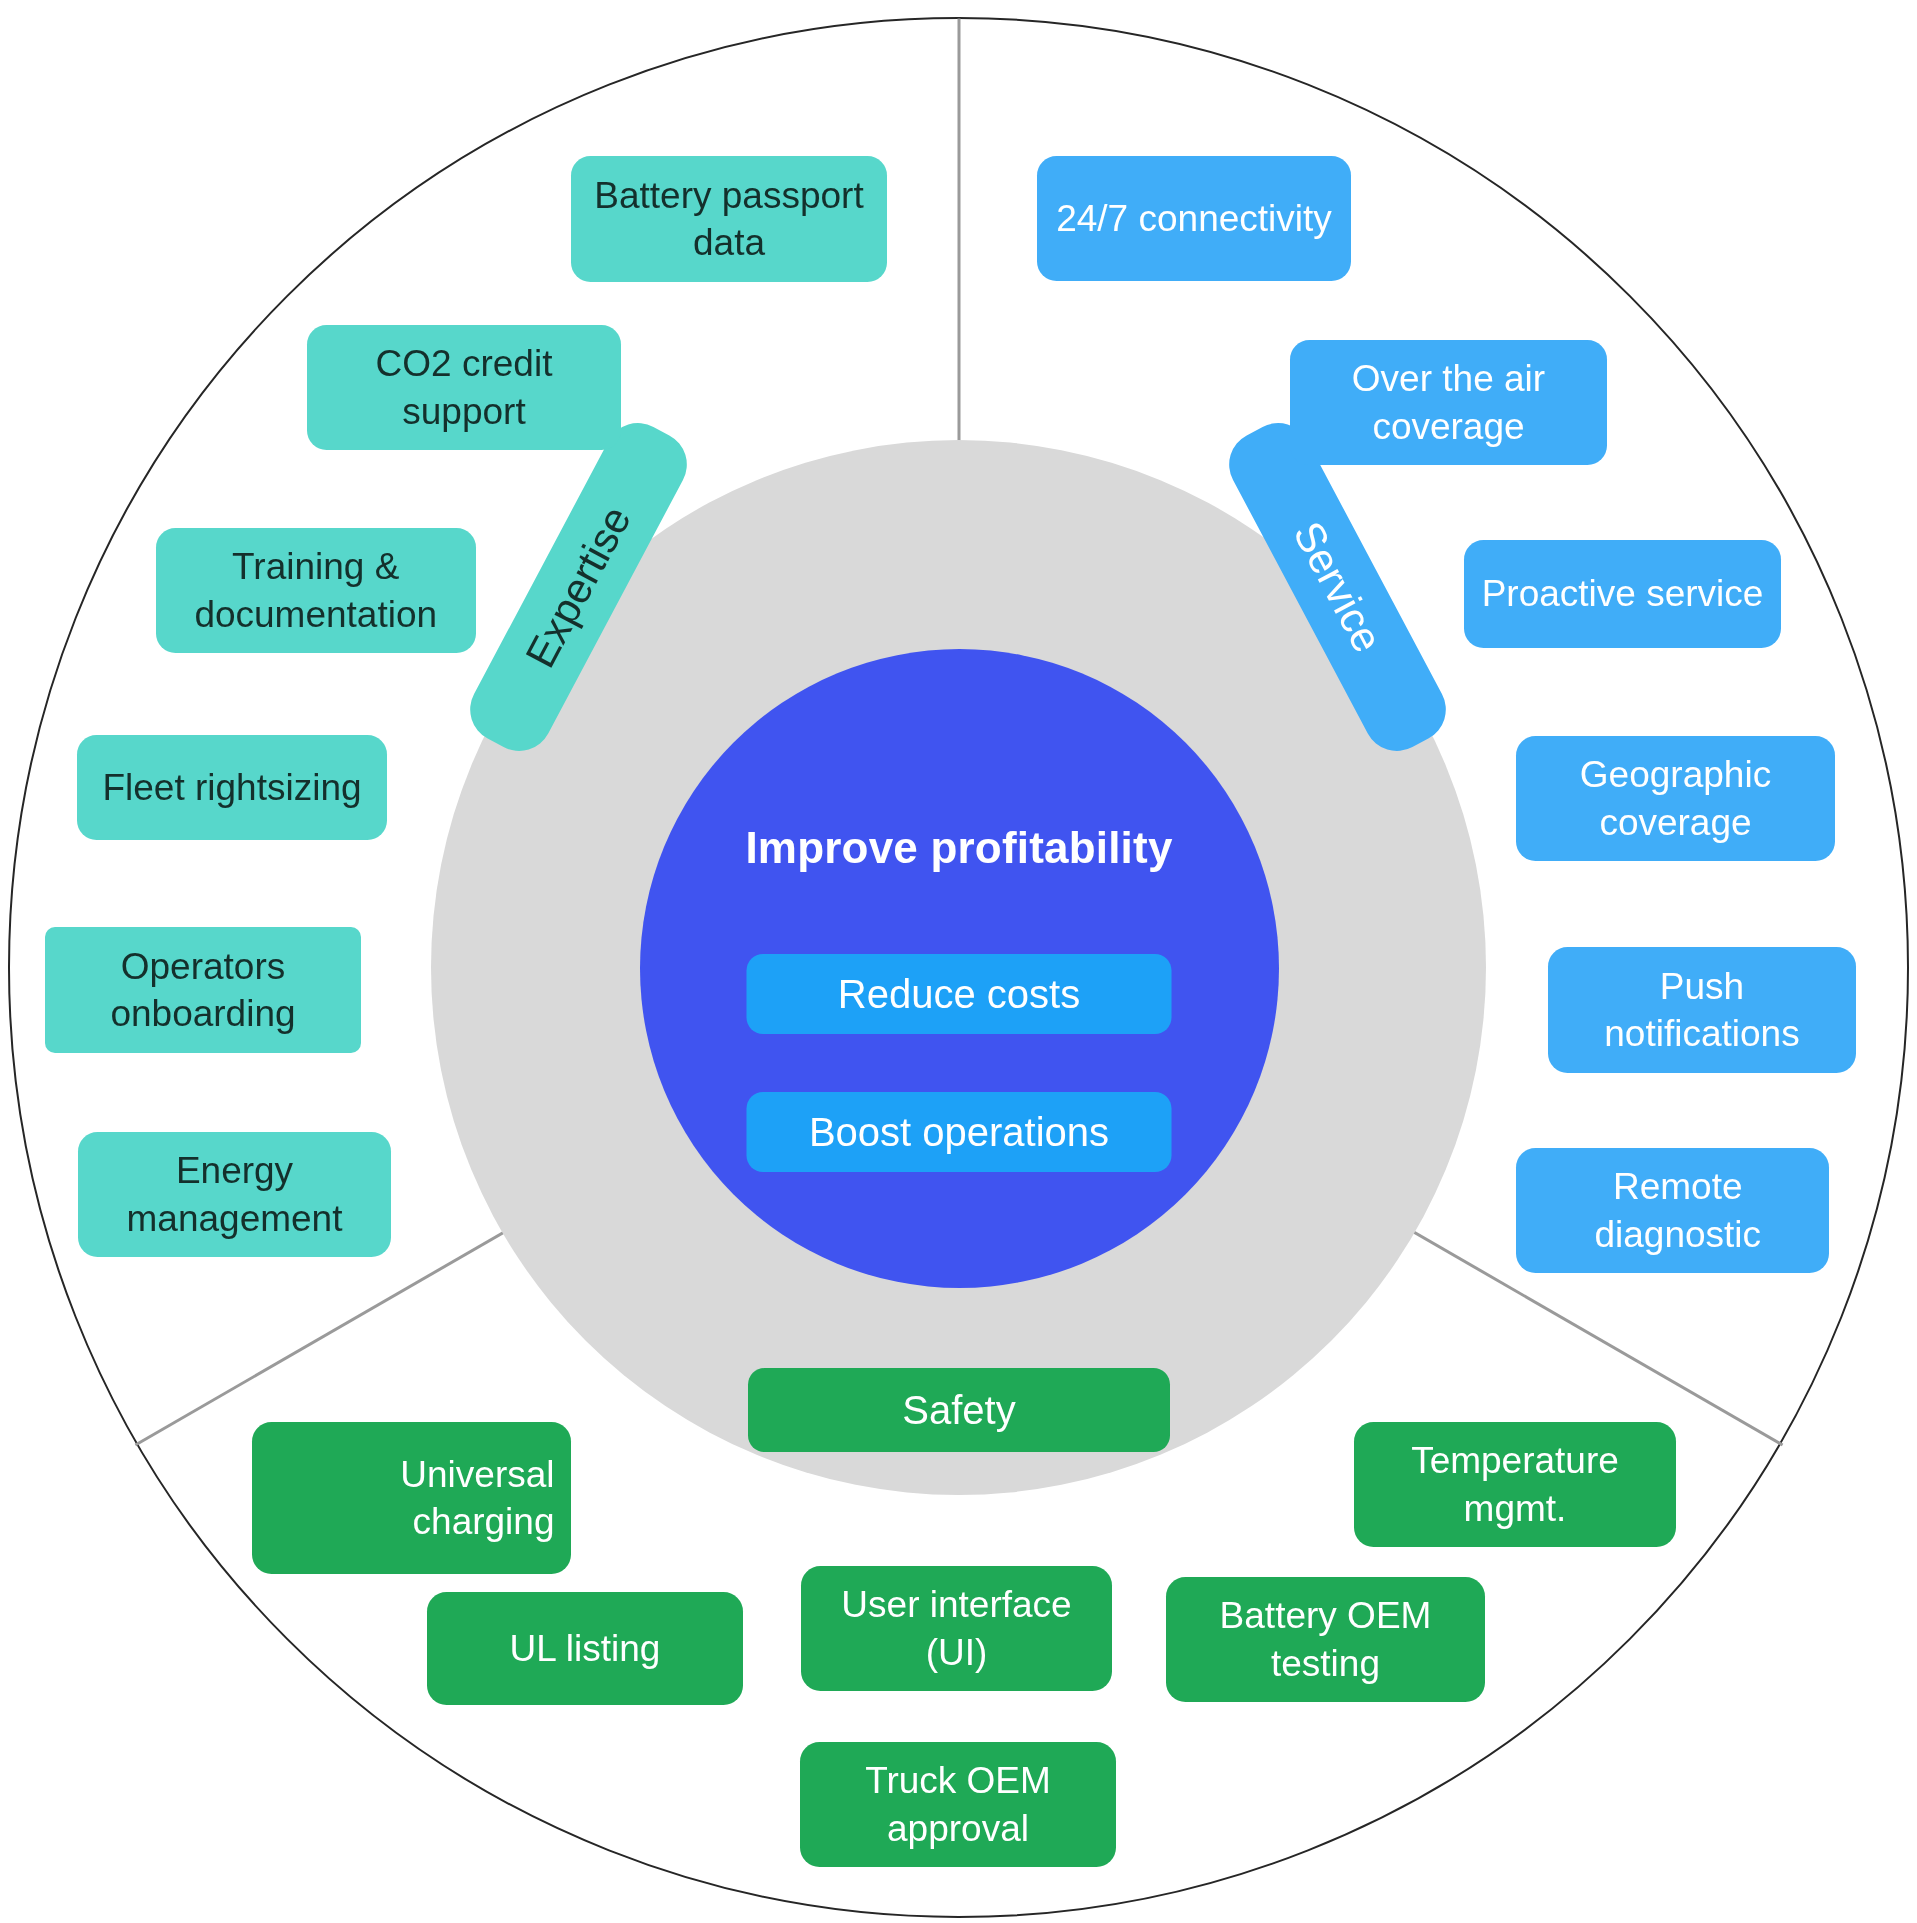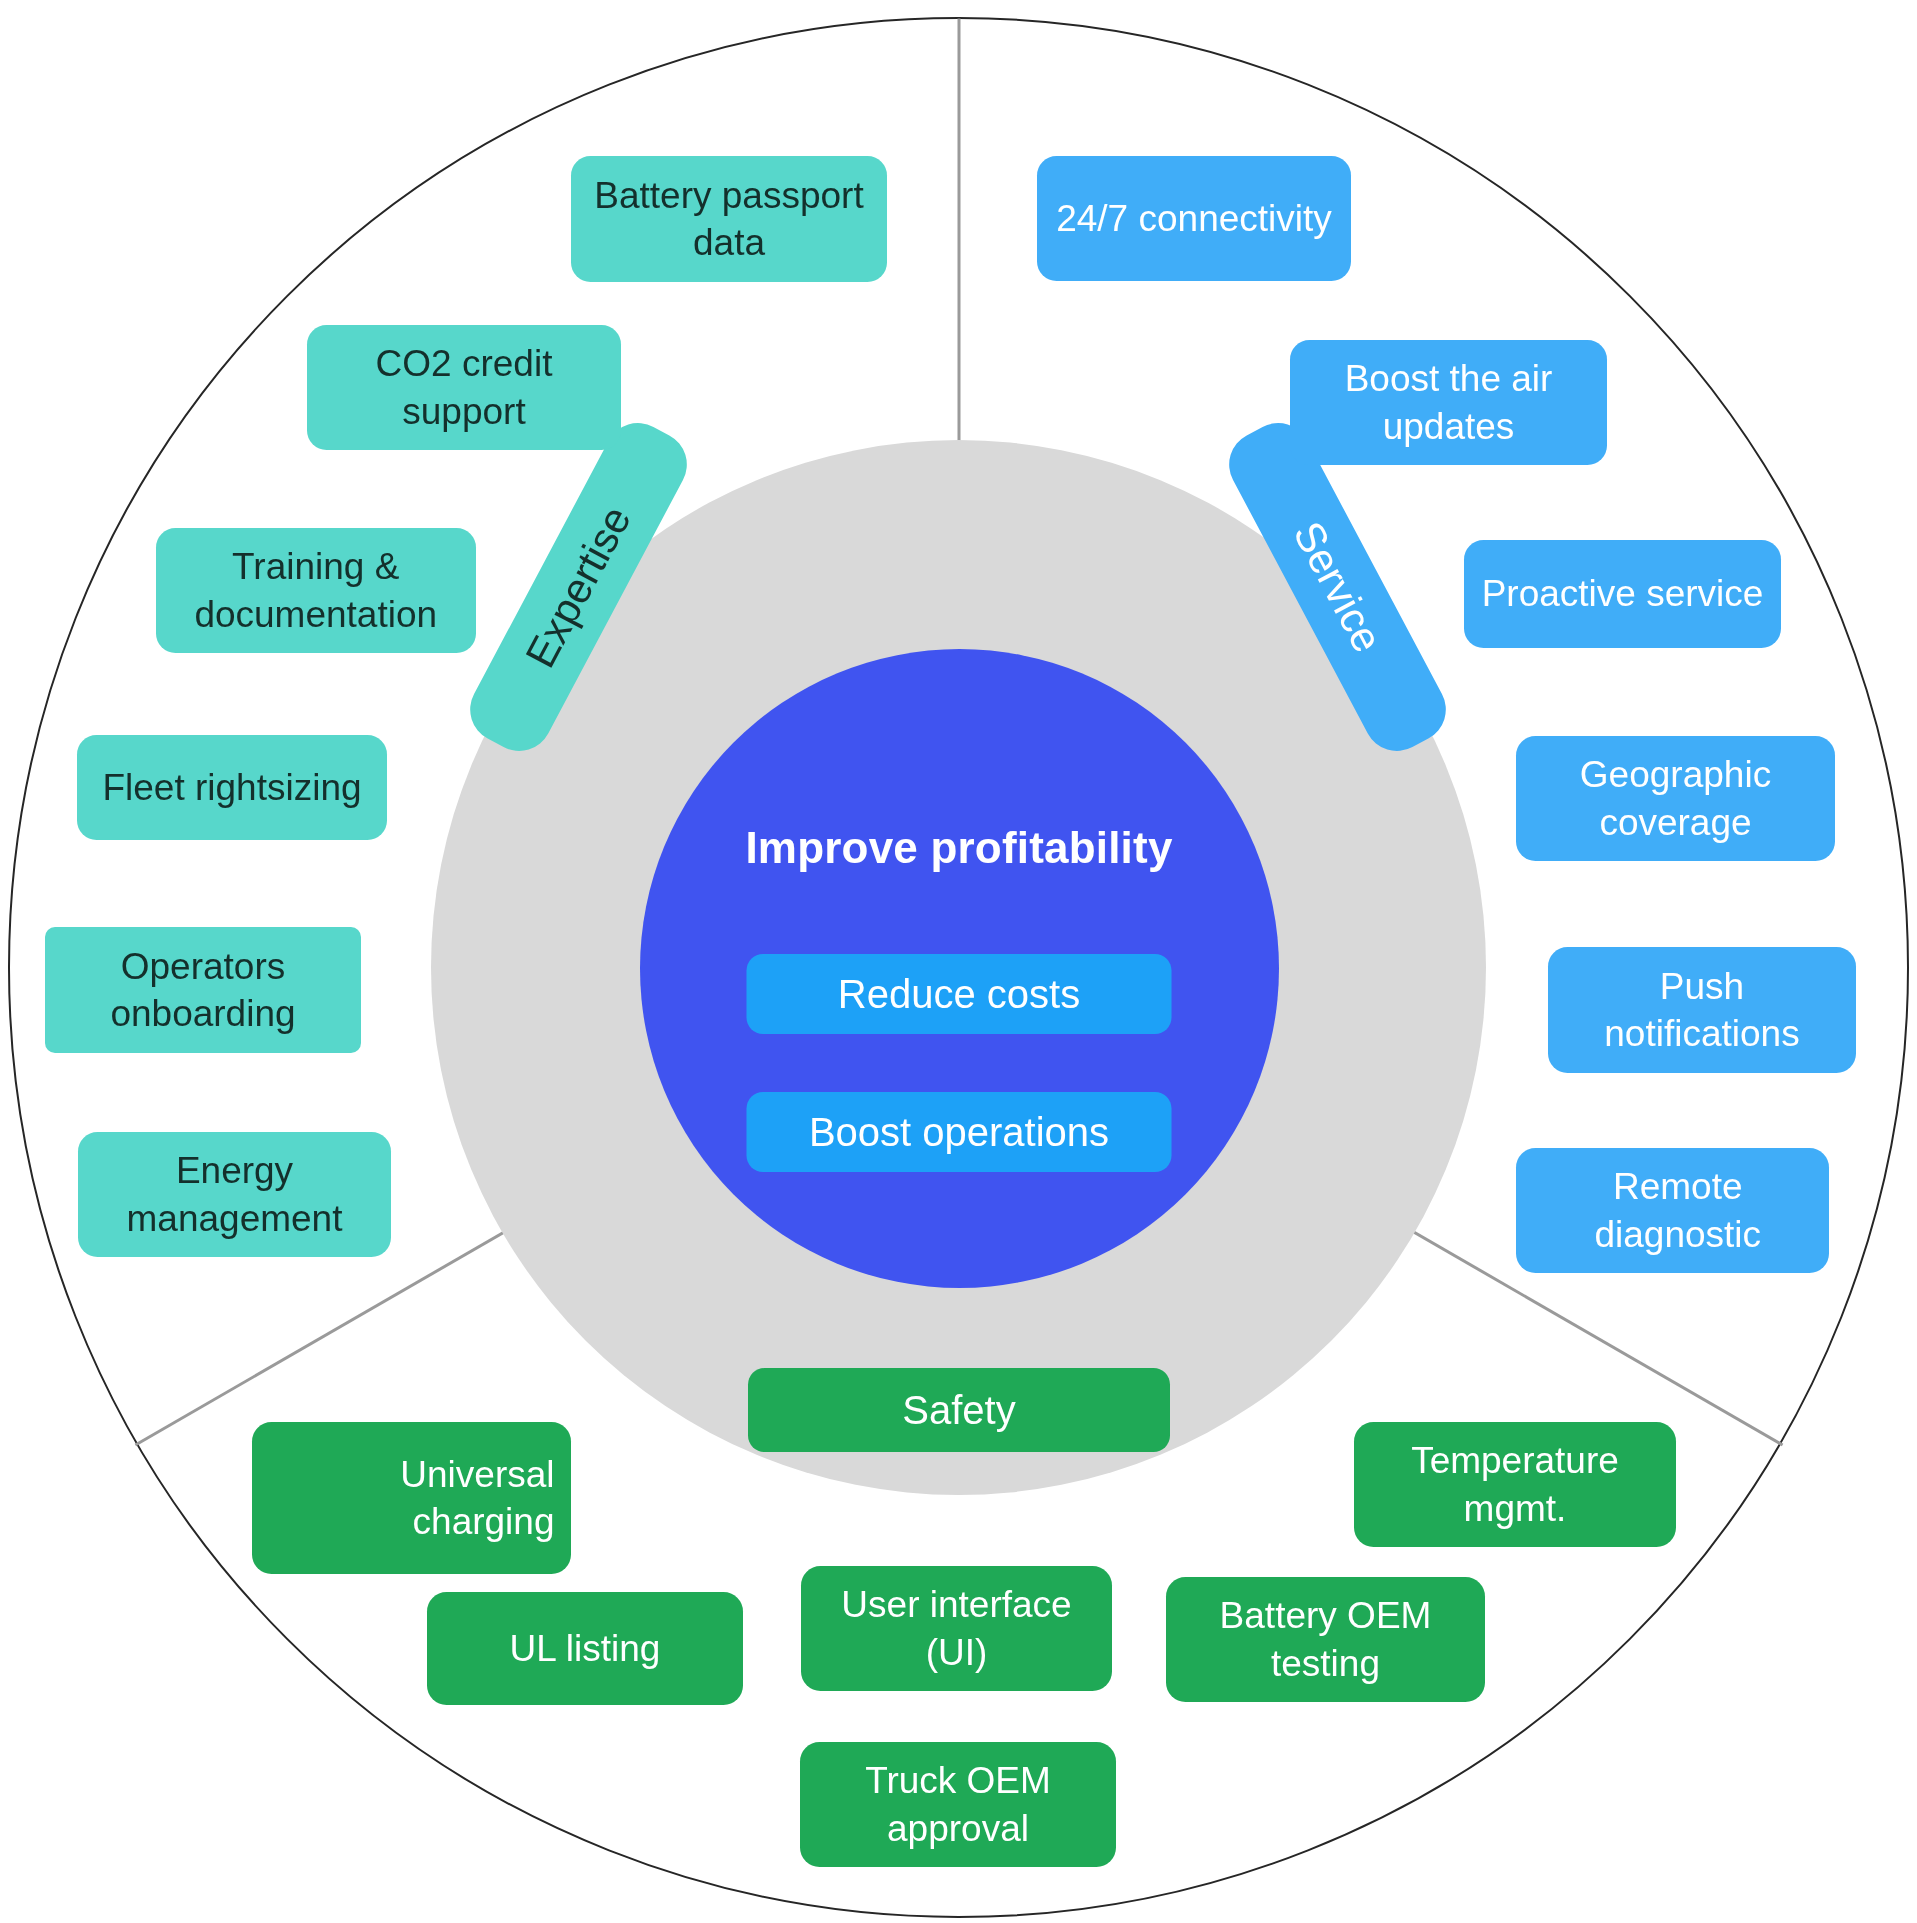--- a/index.html
+++ b/index.html
@@ -94,21 +94,21 @@
   <div class="cat-safety">Safety</div>
 
   <div id="chip-layer">
       <div class="chip teal" style="left: 571px; top: 156px; width: 316px; height: 126px;">Battery passport data</div>
       <div class="chip teal" style="left: 307px; top: 325px; width: 314px; height: 125px;">CO2 credit support</div>
       <div class="chip teal" style="left: 156px; top: 528px; width: 320px; height: 125px; padding-left: 16px;">Training &amp; documentation</div>
       <div class="chip teal" style="left: 77px; top: 735px; width: 310px; height: 105px;">Fleet rightsizing</div>
       <div class="chip teal" style="left: 45px; top: 927px; width: 316px; height: 126px; border-radius: 10px;">Operators onboarding</div>
       <div class="chip teal" style="left: 78px; top: 1132px; width: 313px; height: 125px;">Energy management</div>
       <div class="chip blue" style="left: 1037px; top: 156px; width: 314px; height: 125px;">24/7 connectivity</div>
-      <div class="chip blue" style="left: 1290px; top: 340px; width: 317px; height: 125px;">Boost the air updates</div>
+      <div class="chip blue" style="left: 1290px; top: 340px; width: 317px; height: 125px;">Over the air coverage</div>
       <div class="chip blue" style="left: 1464px; top: 540px; width: 317px; height: 108px;">Proactive service</div>
       <div class="chip blue" style="left: 1516px; top: 736px; width: 319px; height: 125px;">Geographic coverage</div>
       <div class="chip blue" style="left: 1548px; top: 947px; width: 308px; height: 126px;">Push notifications</div>
       <div class="chip blue" style="left: 1516px; top: 1148px; width: 313px; height: 125px; padding-left: 27px;">Remote diagnostic</div>
       <div class="chip green" style="left: 252px; top: 1422px; width: 319px; height: 152px; text-align: right;">Universal charging</div>
       <div class="chip green" style="left: 427px; top: 1592px; width: 316px; height: 113px;">UL listing</div>
       <div class="chip green" style="left: 801px; top: 1566px; width: 311px; height: 125px;">User interface (UI)</div>
       <div class="chip green" style="left: 800px; top: 1742px; width: 316px; height: 125px;">Truck OEM approval</div>
       <div class="chip green" style="left: 1166px; top: 1577px; width: 319px; height: 125px;">Battery OEM testing</div>
       <div class="chip green" style="left: 1354px; top: 1422px; width: 322px; height: 125px;">Temperature mgmt.</div>

